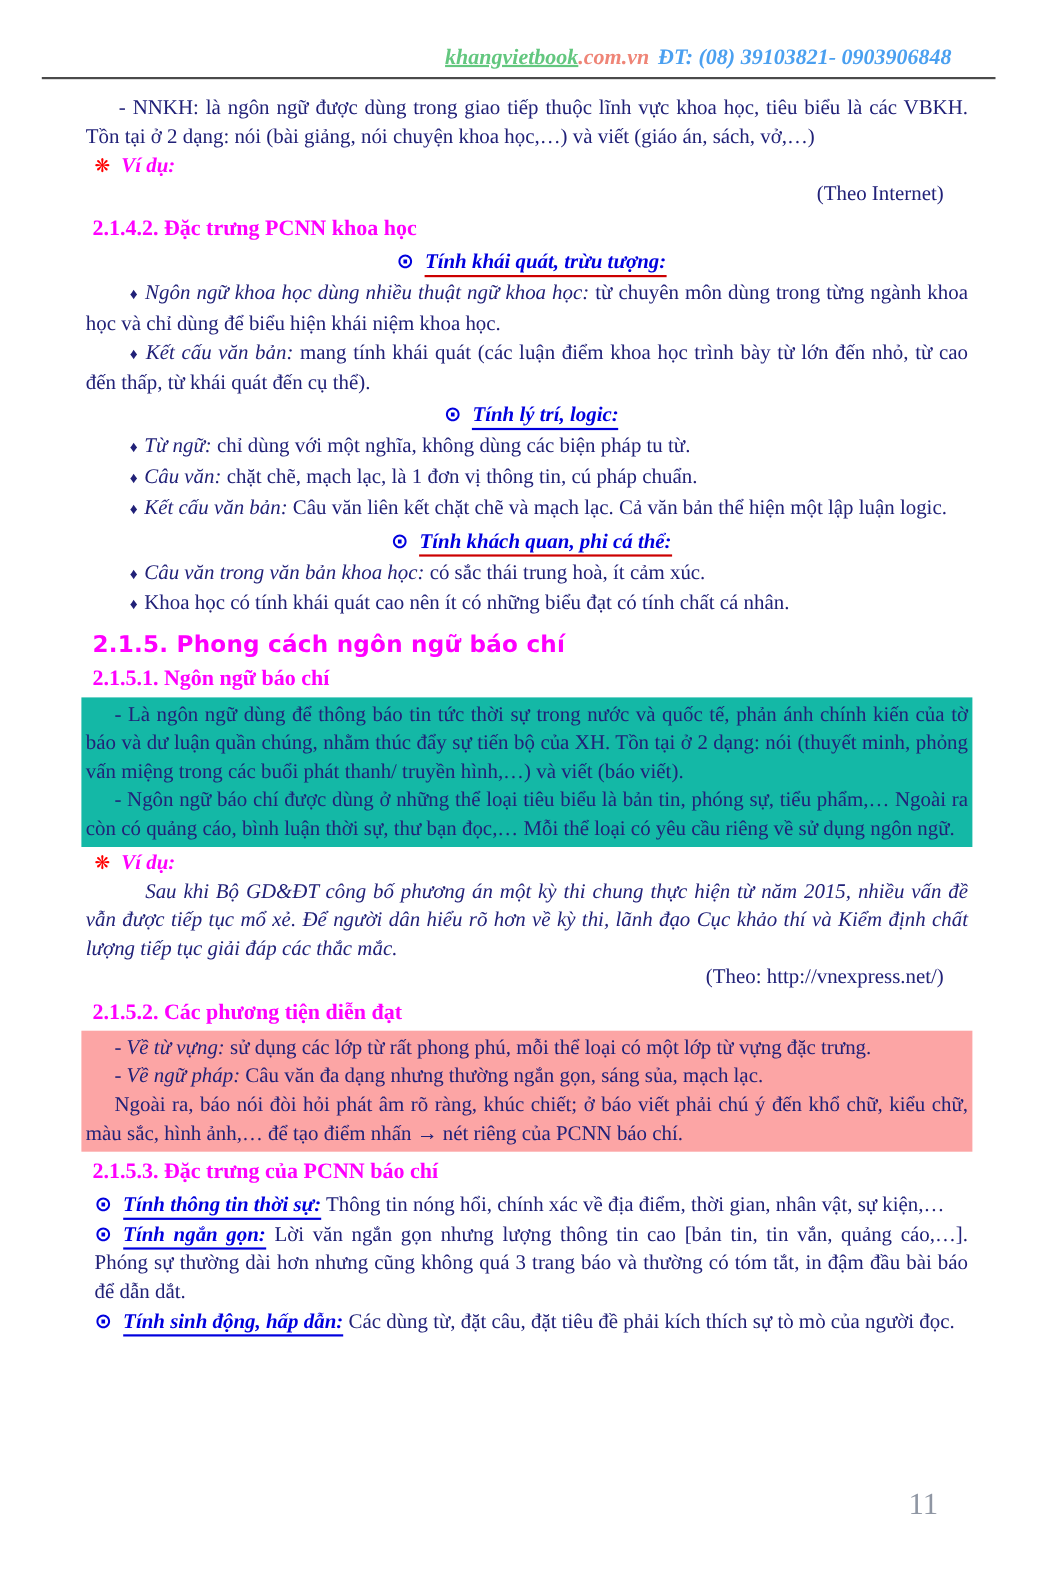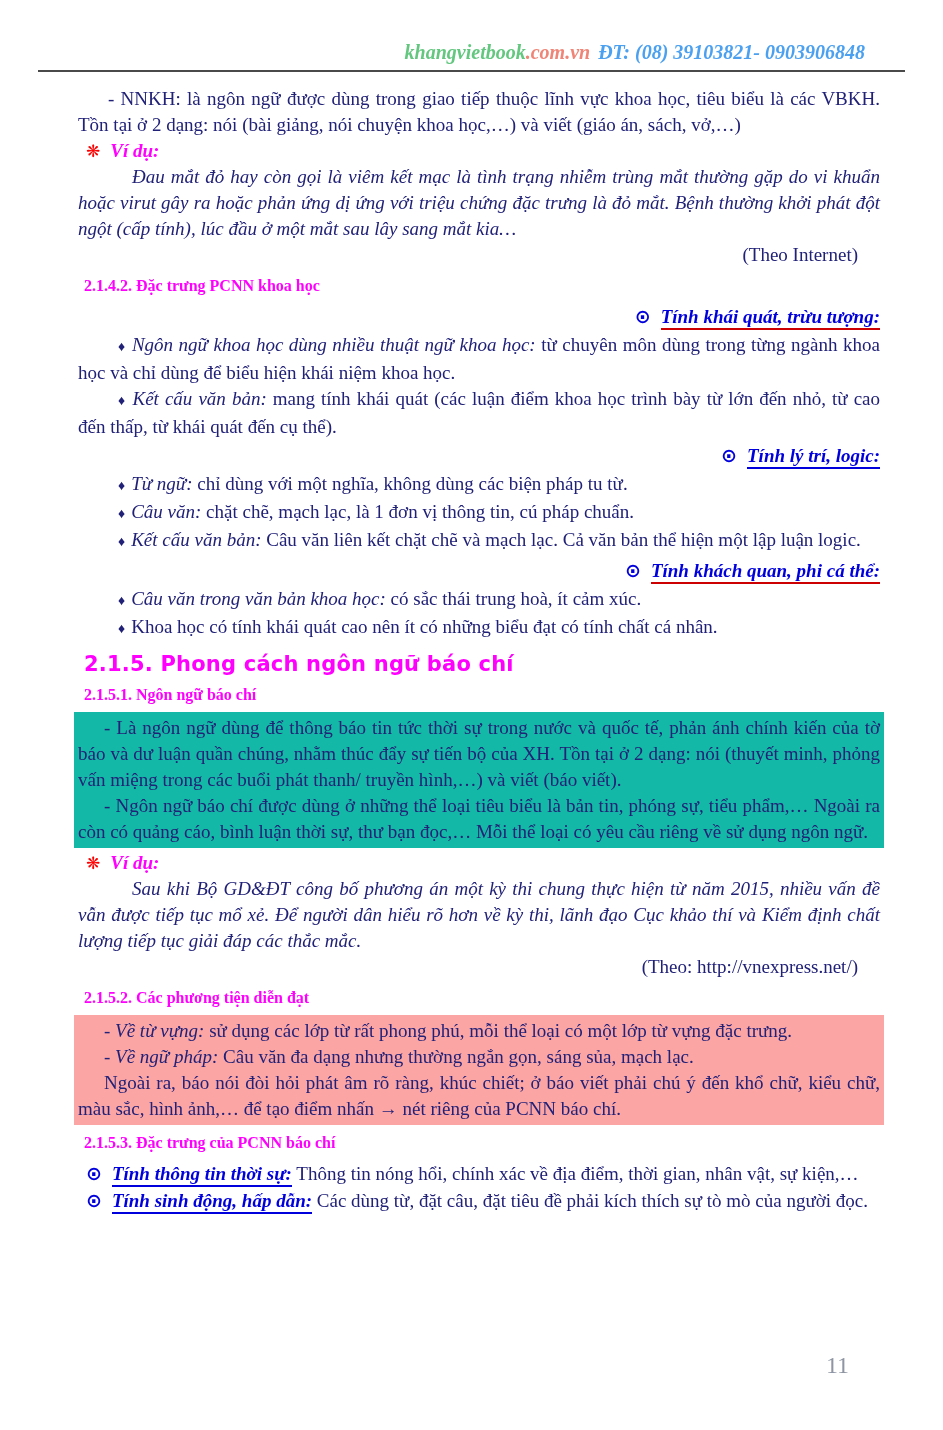--- a/index.html
+++ b/index.html
@@ -15,85 +15,84 @@
   .hdr{
     padding-top:40px;
     text-align:right;
     padding-right:78px;
     font-size:20px;
     font-weight:bold;
     font-style:italic;
     line-height:24px;
     white-space:nowrap;
   }
-  .hdr .brand-green{color:#63c77f;}
+  .hdr .brand-green{color:#63c77f;text-decoration:underline;}
   .hdr .brand-red{color:#ef8577;}
   .hdr .phone{color:#4ba0f0;padding-left:8px;}
   .rule{margin:6px 38px 0 38px;border:0;border-top:2px solid #4a4a4a;height:0;}
   
   .content{
     padding:14px 63px 0 78px;
     font-size:19px;
     line-height:26px;
     text-align:justify;
   }
   p{margin:0;}
   .p-body{text-indent:30px;}
   .p-example{font-style:italic;text-indent:54px;}
   .p-source{text-align:right;padding-right:22px;text-indent:0;}
   .vidu{margin:0;padding-left:8px;text-indent:0;}
   .vidu .flake{color:#ff0000;font-family:"DejaVu Sans",sans-serif;font-size:17px;margin-right:10px;}
   .vidu .vidu-label{color:#ff00ff;font-weight:bold;font-style:italic;}
   .h-mag{
-    color:#ff00ff;font-weight:bold;font-size:16px;
+    color:#ff00ff;font-weight:bold;font-size:20px;
     margin:5px 0 4px 0;text-indent:6px;text-align:left;
   }
   .h-mag-big{
     color:#ff00ff;font-weight:bold;font-size:21px;
     font-family:"DejaVu Sans",sans-serif;letter-spacing:.2px;
     margin:9px 0 4px 0;text-indent:6px;text-align:left;
   }
-  .sub-line{padding-left:8px;margin:2px 0;text-align:right;text-indent:0;}
+  .sub-line{padding-left:8px;margin:2px 0;text-align:center;text-indent:0;}
   .odot{color:#0000dd;font-weight:bold;font-family:"DejaVu Sans",sans-serif;font-size:19px;margin-right:10px;}
   .sub-label{
     color:#0000dd;font-weight:bold;font-style:italic;
     border-bottom:2px solid #0000dd;padding-bottom:1px;
   }
   .sub-label.ul-red{border-bottom-color:#cc0000;}
   .bullet-line{text-indent:40px;}
   .diamond{font-size:14px;margin-right:6px;}
   .ital{font-style:italic;}
   .hl-lav{background:#14b8a6;padding:3px 4px;margin:2px -4px;}
   .hl-lav p{text-indent:26px;}
   .hl-yel{background:#fca5a5;padding:3px 4px;margin:2px -4px;}
   .hl-yel p{text-indent:26px;}
   .trait{padding-left:8px;text-indent:0;}
   .page-num{
     position:absolute;top:1352px;left:826px;
-    font-size:24px;color:#8f96a3;
+    font-size:28px;color:#8f96a3;
   }
 </style>
 </head>
 <body>
 
 <div class="page">
 
   <div class="hdr">
     <span class="brand-green">khangvietbook</span><span class="brand-red">.com.vn</span><span class="phone">ĐT: (08) 39103821- 0903906848</span>
   </div>
   <hr class="rule">
 
   <div class="content">
 
     <p class="p-body">- NNKH: là ngôn ngữ được dùng trong giao tiếp thuộc lĩnh vực khoa học, tiêu biểu là các VBKH. Tồn tại ở 2 dạng: nói (bài giảng, nói chuyện khoa học,…) và viết (giáo án, sách, vở,…)</p>
 
     <p class="vidu">
       <span class="flake">❋</span><span class="vidu-label">Ví dụ:</span>
     </p>
-    <p class="p-example">Đau mắt đỏ hay còn gọi là viêm kết mạc là tình trạng nhiễm trùng mắt thường gặp do vi khuẩn hoặc virut gây ra hoặc phản ứng dị ứng với triệu chứng đặc trưng là đỏ mắt. Bệnh thường khởi phát đột ngột (cấp tính), lúc đầu ở một mắt sau lây sang mắt kia…</p>
     <p class="p-source">(Theo Internet)</p>
 
     <p class="h-mag">2.1.4.2. Đặc trưng PCNN khoa học</p>
 
     <p class="sub-line">
       <span class="odot">⊙</span><span class="sub-label ul-red">Tính khái quát, trừu tượng:</span>
     </p>
     <p class="bullet-line">
       <span class="diamond">♦</span><span class="ital">Ngôn ngữ khoa học dùng nhiều thuật ngữ khoa học:</span><span> từ chuyên môn dùng trong từng ngành khoa học và chỉ dùng để biểu hiện khái niệm khoa học.</span>
     </p>
@@ -145,19 +144,22 @@
       <p><span class="ital">- Về ngữ pháp:</span><span> Câu văn đa dạng nhưng thường ngắn gọn, sáng sủa, mạch lạc.</span></p>
       <p>Ngoài ra, báo nói đòi hỏi phát âm rõ ràng, khúc chiết; ở báo viết phải chú ý đến khổ chữ, kiểu chữ, màu sắc, hình ảnh,… để tạo điểm nhấn → nét riêng của PCNN báo chí.</p>
     </div>
 
     <p class="h-mag">2.1.5.3. Đặc trưng của PCNN báo chí</p>
 
     <p class="trait">
       <span class="odot">⊙</span><span class="sub-label">Tính thông tin thời sự:</span><span> Thông tin nóng hổi, chính xác về địa điểm, thời gian, nhân vật, sự kiện,…</span>
     </p>
     <p class="trait">
+      <span class="odot">⊙</span><span class="sub-label">Tính ngắn gọn:</span><span> Lời văn ngắn gọn nhưng lượng thông tin cao [bản tin, tin vắn, quảng cáo,…]. Phóng sự thường dài hơn nhưng cũng không quá 3 trang báo và thường có tóm tắt, in đậm đầu bài báo để dẫn dắt.</span>
+    </p>
+    <p class="trait">
       <span class="odot">⊙</span><span class="sub-label">Tính sinh động, hấp dẫn:</span><span> Các dùng từ, đặt câu, đặt tiêu đề phải kích thích sự tò mò của người đọc.</span>
     </p>
 
   </div>
 
   <div class="page-num">11</div>
 </div>
 
 </body></html>

